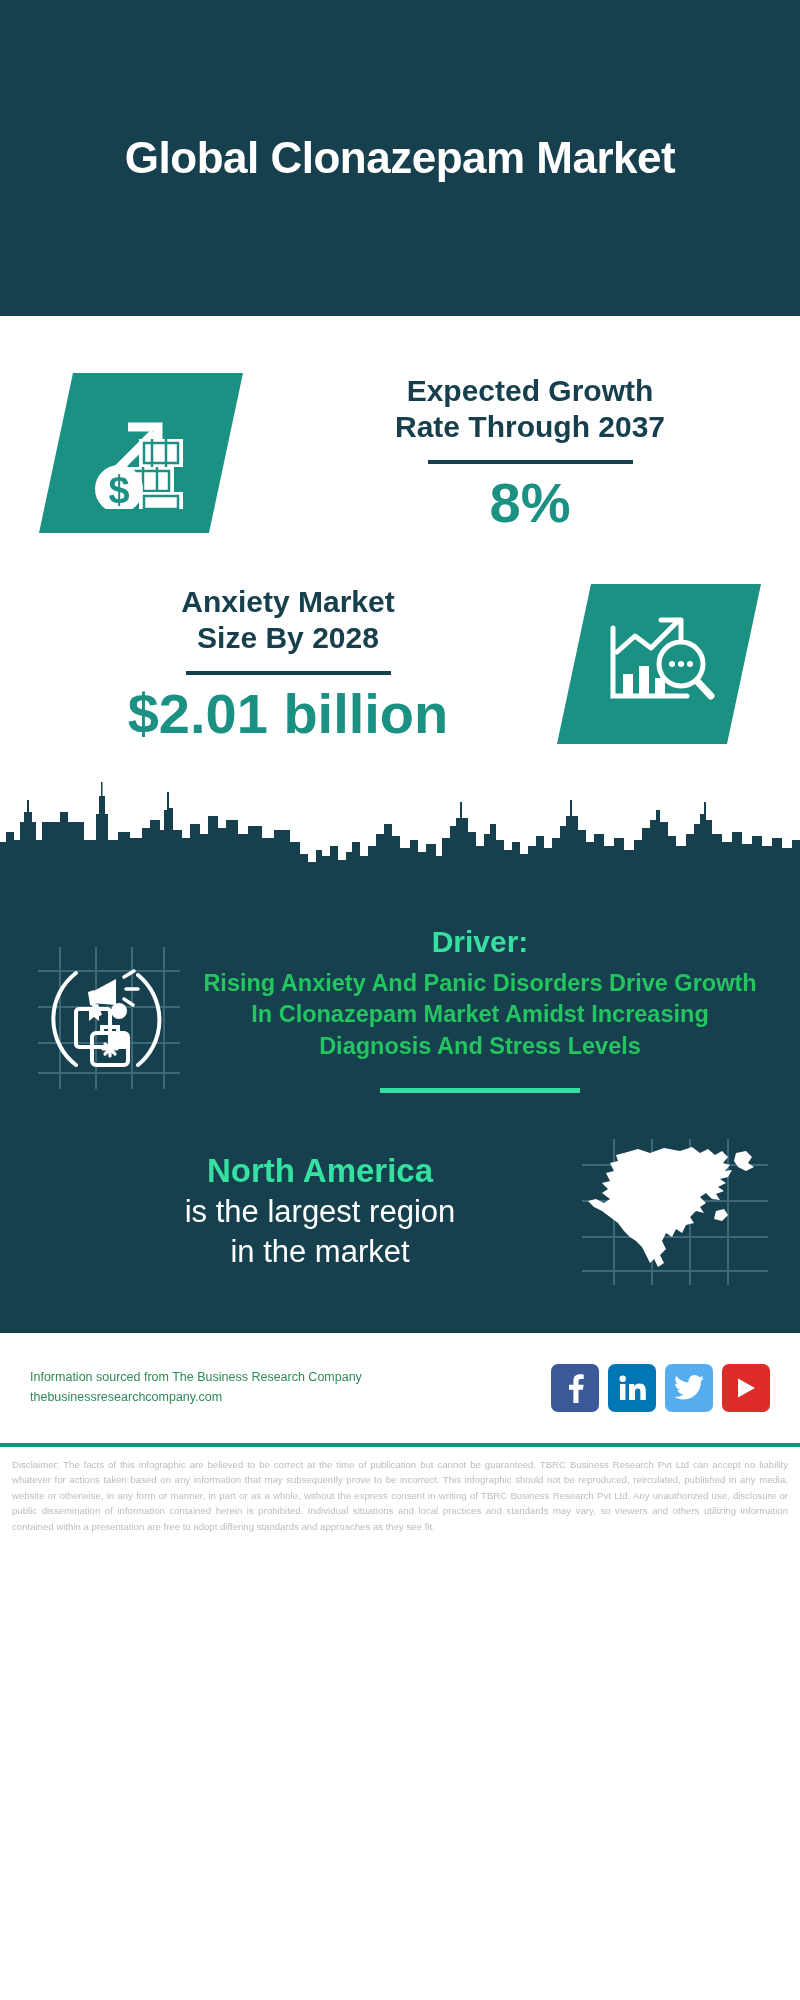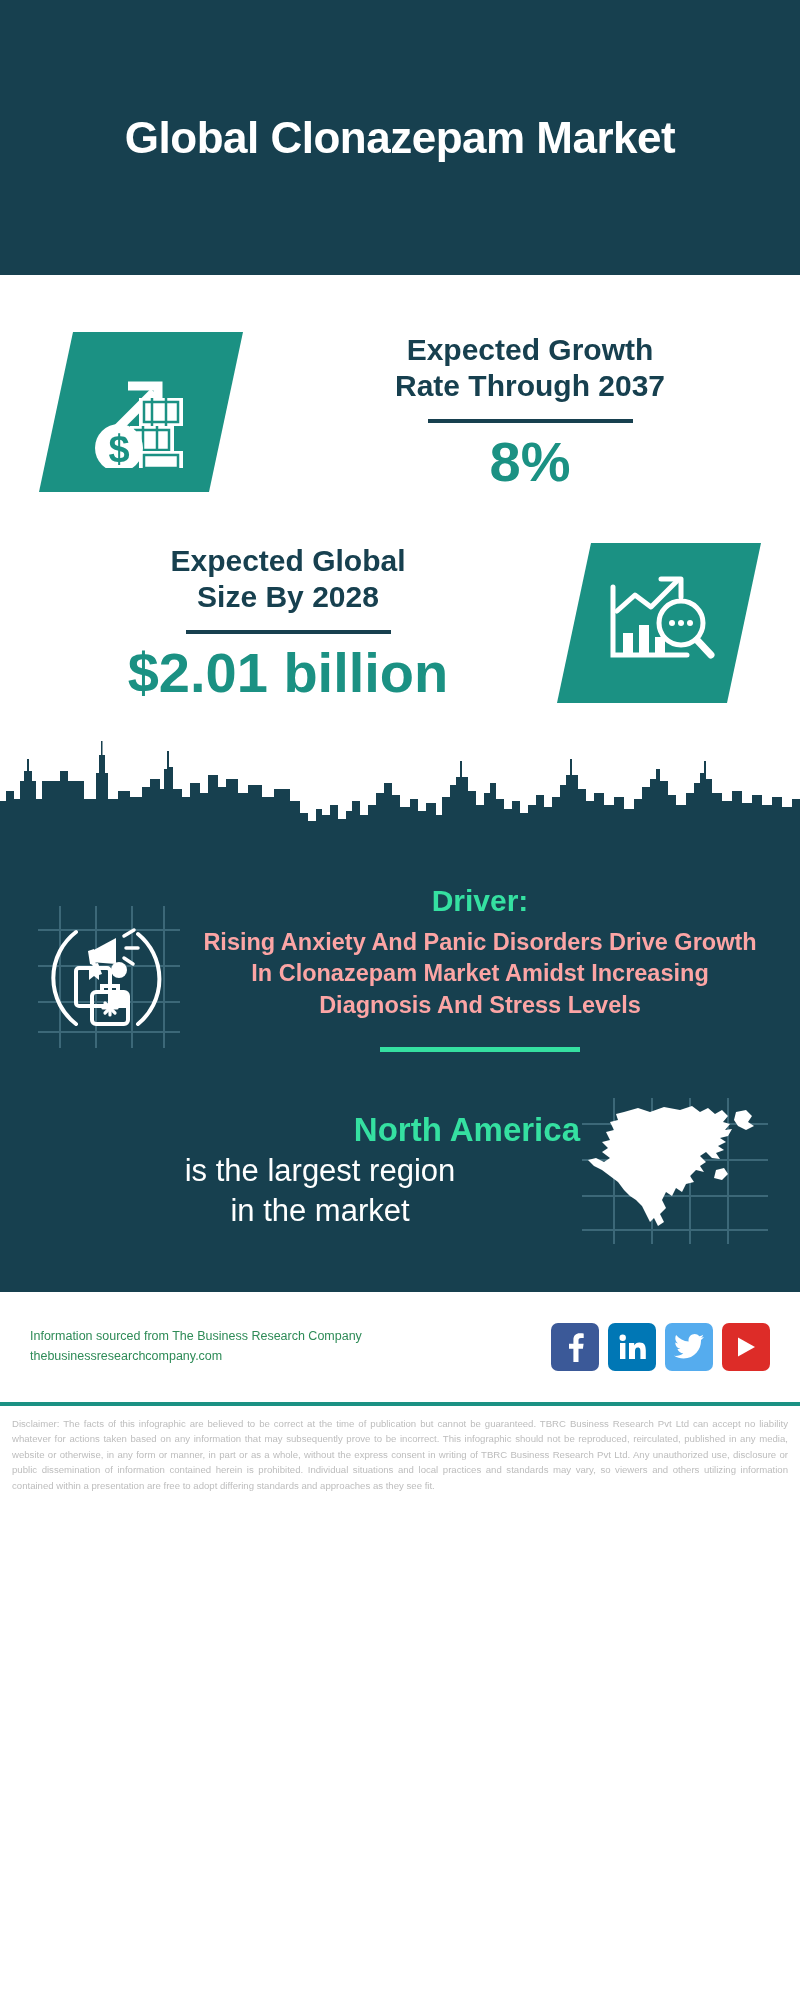--- a/index.html
+++ b/index.html
@@ -6,21 +6,21 @@
   html,body { background:#ffffff; }
   body {
     width:800px; height:2000px;
     font-family:"Liberation Sans", sans-serif;
     overflow:hidden; position:relative;
   }
 
   
   .header {
     background:#17404F;
-    height:275px;
+    height:316px;
     display:flex; align-items:center; justify-content:center;
     padding:0 60px;
   }
   .header-title {
     color:#ffffff;
     font-size:44px;
     font-weight:bold;
     line-height:1.12;
     text-align:center;
     letter-spacing:-0.5px;
@@ -108,21 +108,21 @@
   }
   .driver-body { flex:1; padding-left:10px; padding-top:4px; }
   .driver-heading {
     color:#35E0A1;
     font-size:30px;
     font-weight:bold;
     text-align:center;
     line-height:1.2;
   }
   .driver-text {
-    color:#fca5a5;
+    color:#22c55e;
     font-size:23.5px;
     font-weight:bold;
     text-align:center;
     line-height:1.33;
     margin-top:8px;
     padding:0 6px;
   }
   .driver-rule {
     width:200px; height:5px;
     background:#35E0A1;
@@ -133,21 +133,20 @@
     display:flex;
     align-items:center;
     padding:44px 30px 30px 30px;
   }
   .region-text { flex:1; text-align:center; padding-left:30px;}
   .region-name {
     color:#35E0A1;
     font-size:33px;
     font-weight:bold;
     line-height:1.18;
-    text-align:right;
   }
   .region-sub {
     color:#ffffff;
     font-size:31px;
     font-weight:normal;
     line-height:1.22;
     margin-top:2px;
   }
   .region-map { width:190px; height:150px; flex:none; position:relative; }
 
@@ -226,21 +225,21 @@
     <div class="stat-text right-align">
       <div class="stat-label">Expected Growth</div>
       <div class="stat-label">Rate Through 2037</div>
       <div class="stat-rule"></div>
       <div class="stat-value">8%</div>
     </div>
   </div>
 
   <div class="stat-row row2">
     <div class="stat-text right-align">
-      <div class="stat-label">Expected Global</div>
+      <div class="stat-label">Anxiety Market</div>
       <div class="stat-label">Size By 2028</div>
       <div class="stat-rule"></div>
       <div class="stat-value">$2.01 billion</div>
     </div>
     <div class="badge">
       <div class="badge-inner">
         <svg width="116" height="104" viewBox="0 0 116 104" fill="none">
 
           <path d="M16 40 L34 24 L50 36 L76 10" stroke="#ffffff" stroke-width="5" fill="none" stroke-linecap="round" stroke-linejoin="round"></path>
           <path d="M60 8 H80 V26" stroke="#ffffff" stroke-width="5" fill="none" stroke-linecap="round" stroke-linejoin="round"></path>

